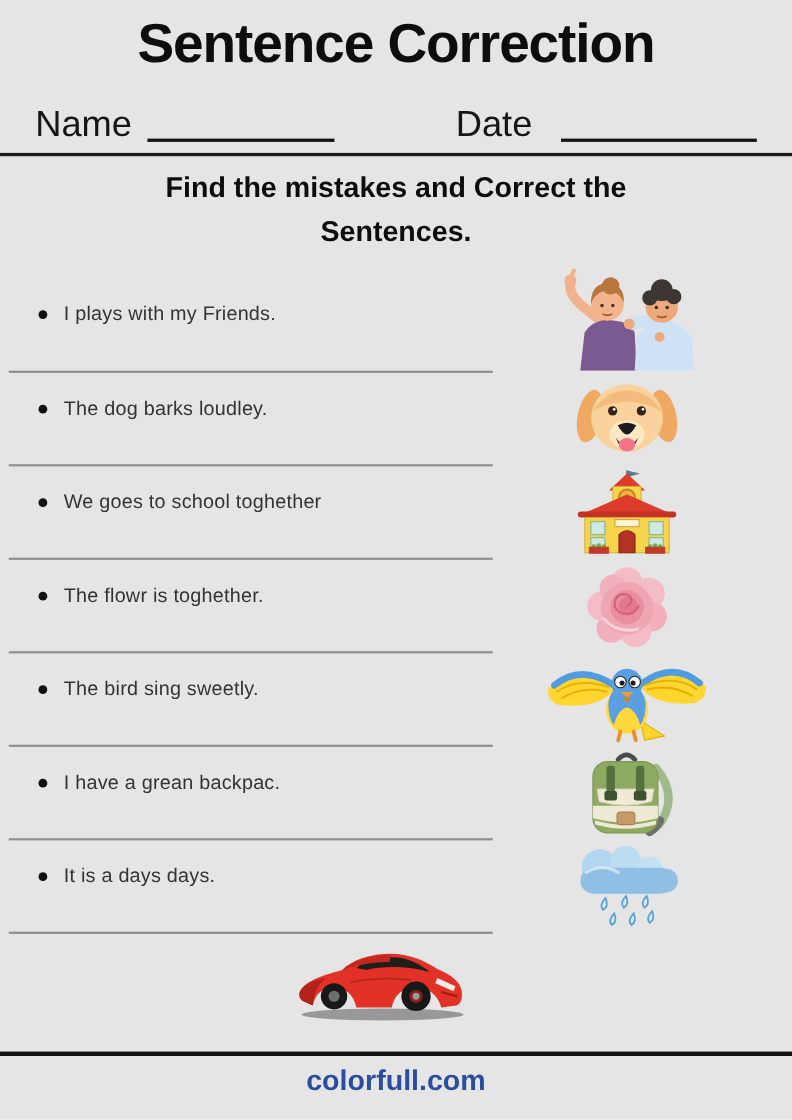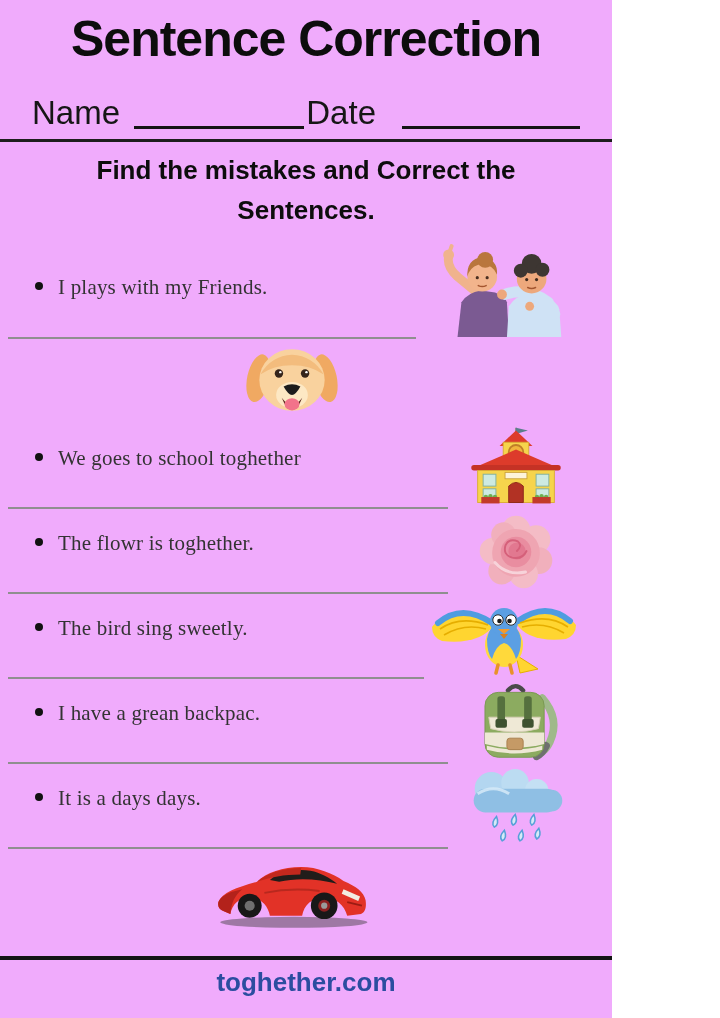--- a/index.html
+++ b/index.html
@@ -5,21 +5,21 @@
   html, body {
     margin: 0;
     padding: 0;
     background: #ffffff;
     width: 720px;
     height: 1018px;
     overflow: hidden;
     font-family: "Liberation Sans", sans-serif;
     color: #111;
   }
-  .sheet { width: 612px; height: 1018px; position: relative; background: #f0abfc; }
+  .sheet { width: 720px; height: 1018px; position: relative; background: #e5e5e5; }
 
   .title {
     text-align: center;
     font-size: 50px;
     font-weight: 800;
     letter-spacing: -1px;
     padding-top: 12px;
     line-height: 1.1;
     color: #0d0d0d;
   }
@@ -63,23 +63,23 @@
     align-items: flex-start;
     padding: 22px 0 0 27px;
   }
   .row.first .sentence-cell { padding-top: 34px; }
   .bullet {
     width: 8px; height: 8px; border-radius: 50%;
     background: #111; flex: none; margin-top: 7px;
   }
   .sentence {
     margin-left: 15px;
-    font-size: 21px;
+    font-size: 18px;
     color: #333;
-    font-family: Liberation Serif, serif;
+    font-family: Liberation Sans, sans-serif;
     letter-spacing: 0.2px;
   }
 
   .image-cell {
     flex: 1;
     display: flex;
     align-items: center;
     justify-content: center;
     padding-right: 28px;
   }
@@ -145,20 +145,24 @@
           <circle cx="106" cy="28" r="7" fill="#3d3632"></circle>
           <circle cx="128" cy="27" r="7" fill="#3d3632"></circle>
           <circle cx="112" cy="37" r="1.6" fill="#402a1e"></circle>
           <circle cx="122" cy="37" r="1.6" fill="#402a1e"></circle>
           <path d="M113,45 Q117,47 121,45" stroke="#a3552f" stroke-width="1.5" fill="none" stroke-linecap="round"></path>
         </svg>
       </div>
     </div>
 
     <div class="row">
+      <div class="sentence-cell">
+        <span class="bullet"></span>
+        <span class="sentence">The dog barks loudley.</span>
+      </div>
       <div class="image-cell" role="img" aria-label="Golden retriever dog face with tongue out">
         <svg width="114" height="84" viewBox="0 0 120 90">
           <ellipse cx="24" cy="42" rx="12" ry="26" fill="#f0a962" transform="rotate(12 24 42)"></ellipse>
           <ellipse cx="96" cy="42" rx="12" ry="26" fill="#f0a962" transform="rotate(-12 96 42)"></ellipse>
           <ellipse cx="60" cy="44" rx="35" ry="33" fill="#f9d29e"></ellipse>
           <path d="M26,38 Q38,18 60,17 Q82,18 94,38 Q80,28 60,28 Q40,28 26,38 Z" fill="#f3bc7d"></path>
           <ellipse cx="60" cy="60" rx="17" ry="14" fill="#fde8c4"></ellipse>
           <circle cx="46" cy="37" r="4.5" fill="#35241a"></circle>
           <circle cx="74" cy="37" r="4.5" fill="#35241a"></circle>
           <circle cx="47.5" cy="35.5" r="1.3" fill="#fff"></circle>
@@ -318,15 +322,15 @@
           <circle cx="125" cy="66" r="6.5" fill="#8a2020"></circle>
           <circle cx="125" cy="66" r="3.4" fill="#9a9a9a"></circle>
           <path d="M60,52 Q90,46 120,50" stroke="#b8281e" stroke-width="2" fill="none"></path>
         </svg>
       </div>
     </div>
 
   </div>
 
   <div class="footer-rule"></div>
-  <div class="footer">toghether.com</div>
+  <div class="footer">colorfull.com</div>
 
 </div>
 
 </body></html>

